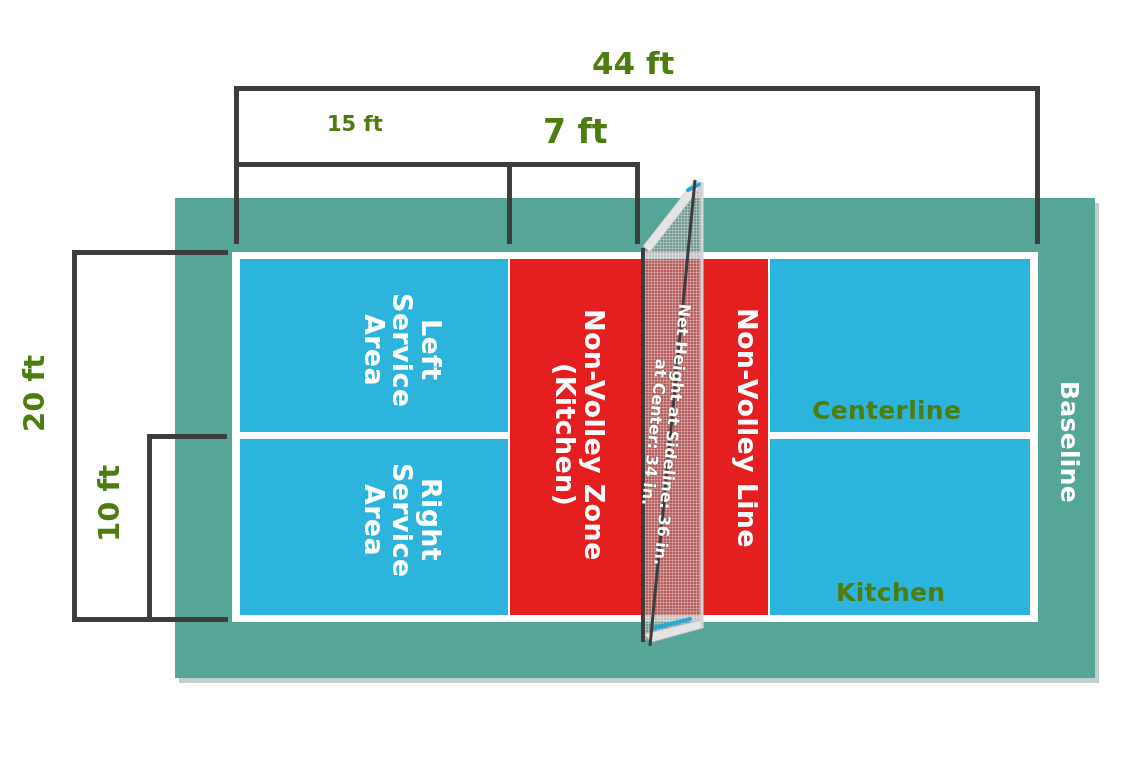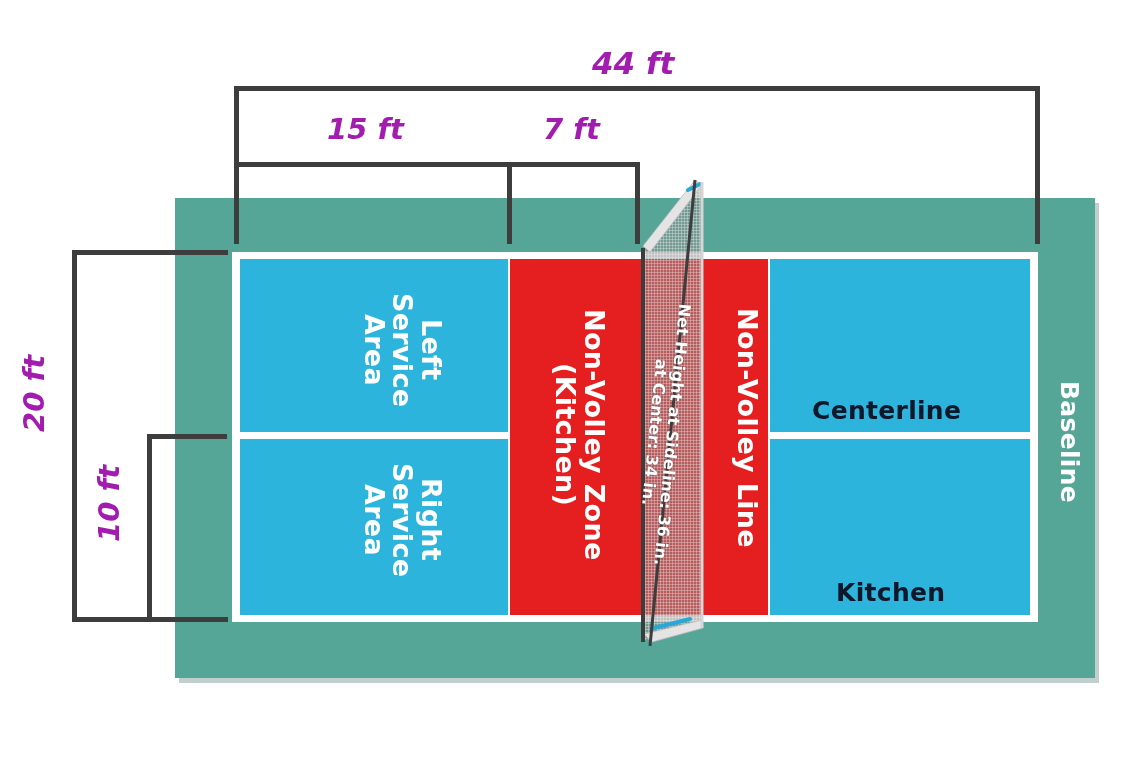--- a/index.html
+++ b/index.html
@@ -140,21 +140,21 @@
     left: 1042px;
     top: 355px;
     width: 40px;
     height: 175px;
     font-size: 25px;
   }
 
   
   .hlabel {
     position: absolute;
-    color: #0f172a;
+    color: #4d7c0f;
     font-weight: bold;
     font-size: 25px;
     letter-spacing: 0.3px;
     pointer-events: none;
     white-space: nowrap;
   }
   .lbl-centerline { left: 812px; top: 396px; }
   .lbl-sideline   { left: 836px; top: 578px; }
 
   
@@ -199,29 +199,28 @@
   .d20-both  { left: 72px;  top: 617px; width: 156px; }
 
   
   .d10-leftv { left: 147px; top: 434px; height: 188px; }
   .d10-toph  { left: 147px; top: 434px; width: 80px; }
   .d10-both  { left: 147px; top: 617px; width: 80px; }
 
   
   .dim-text {
     position: absolute;
-    color: #a21caf;
+    color: #4d7c0f;
     font-weight: bold;
     white-space: nowrap;
     pointer-events: none;
-    font-style: italic;
   }
   .t44 { left: 592px; top: 45px;  font-size: 31px; }
-  .t15 { left: 327px; top: 112px; font-size: 29px; }
-  .t7  { left: 543px; top: 112px; font-size: 29px; }
+  .t15 { left: 327px; top: 112px; font-size: 21px; }
+  .t7  { left: 543px; top: 112px; font-size: 33px; }
   .t20 {
     left: 17px; top: 355px; font-size: 29px;
     writing-mode: vertical-rl; transform: rotate(180deg);
   }
   .t10 {
     left: 92px; top: 465px; font-size: 29px;
     writing-mode: vertical-rl; transform: rotate(180deg);
   }
 </style>
 </head>

